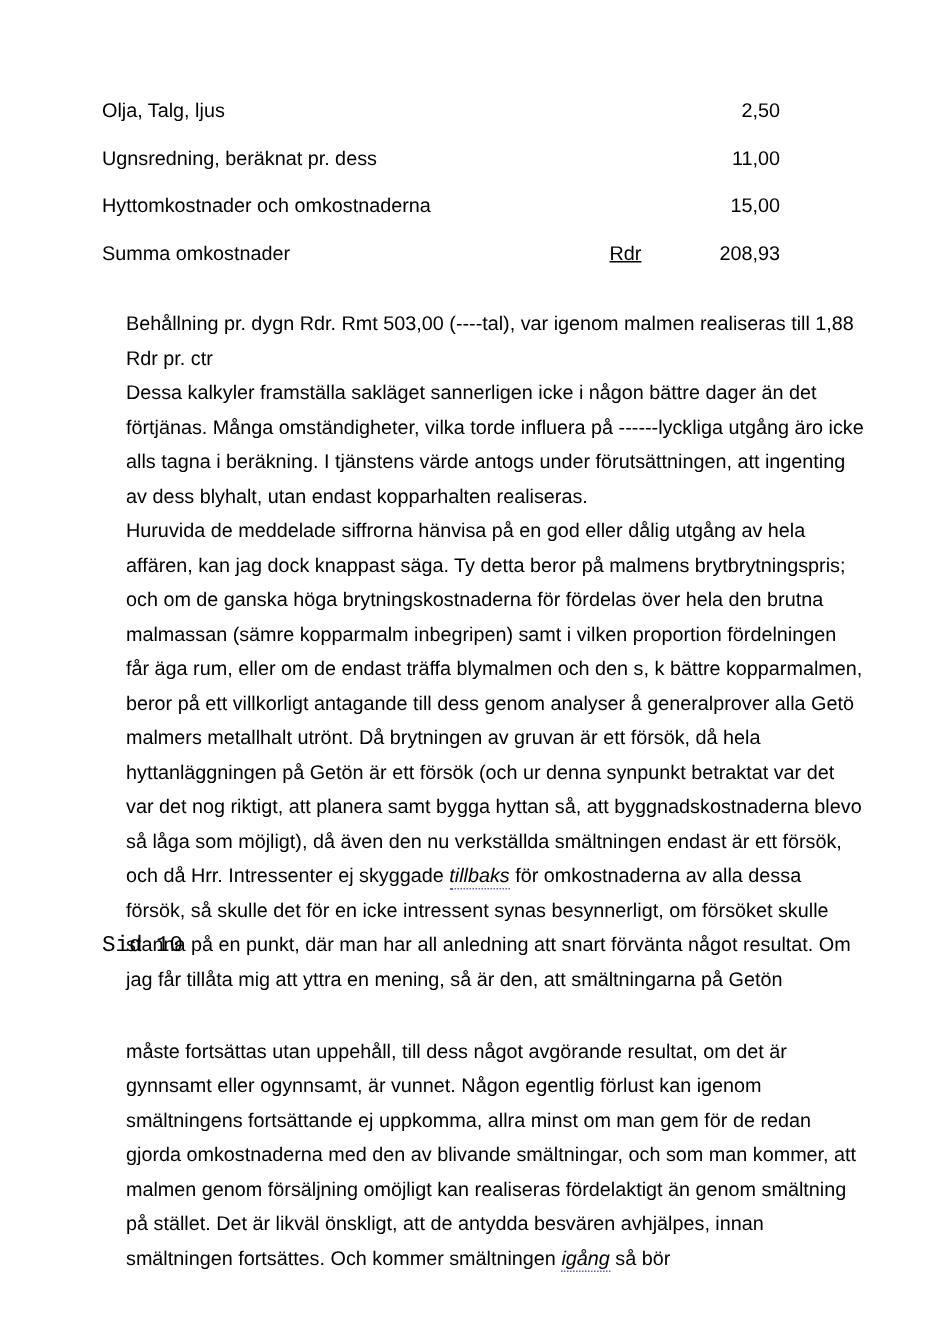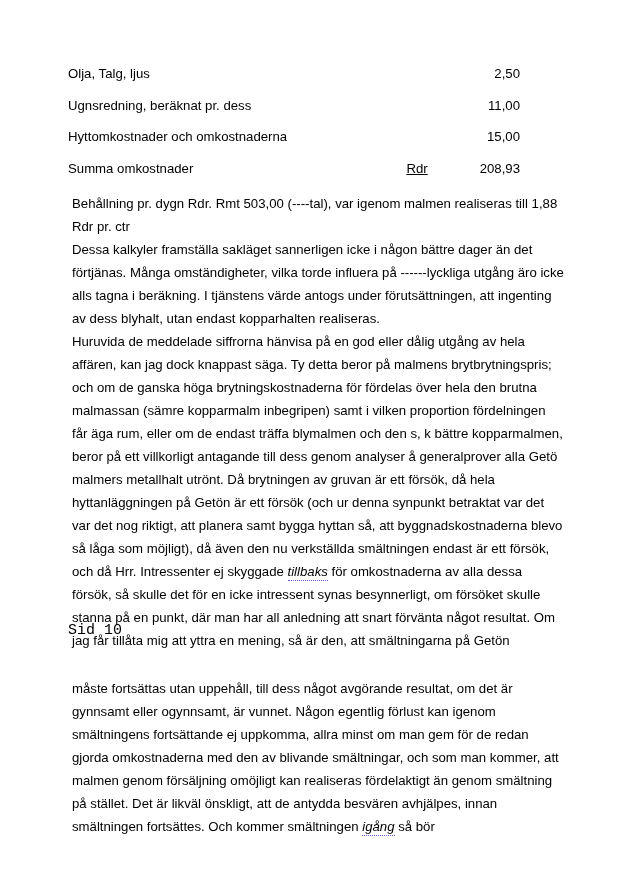--- a/index.html
+++ b/index.html
@@ -60,21 +60,21 @@
   }
 
   
   .para {
     position: absolute;
     left: 68px;
     width: 492px;
     font-size: 13.2px;
     line-height: 23px;
     text-align: left;
-    margin: 4px;
+    margin: 16px;
   }
 
   .p-behallning { top: 188px; }
   .p-kalkyler   { top: 234px; }
   .p-huruvida   { top: 326px; }
 
   .p-forts {
     top: 673px;
     width: 496px;
   }

